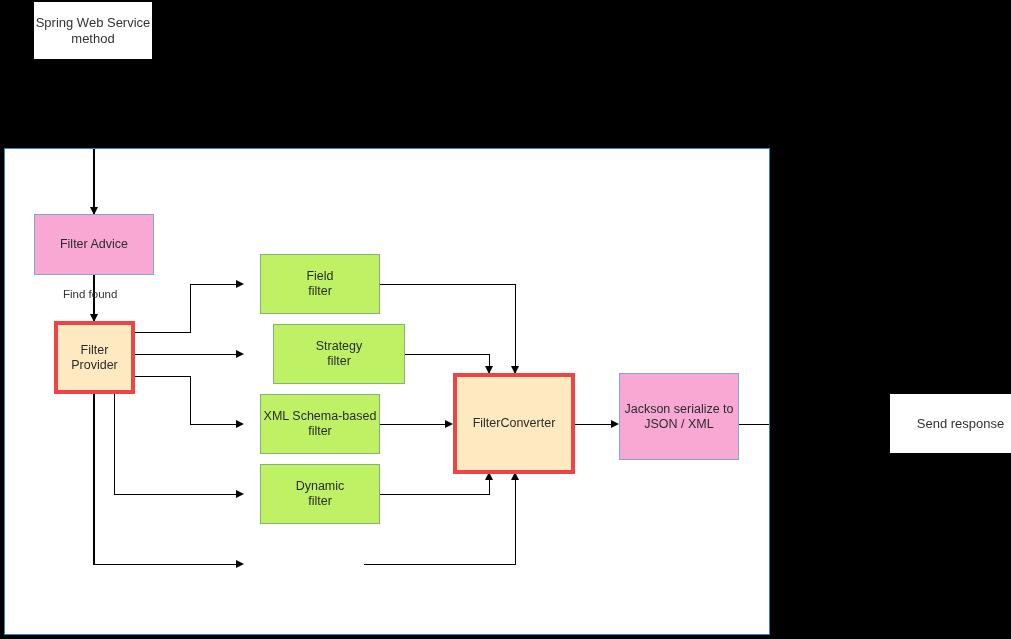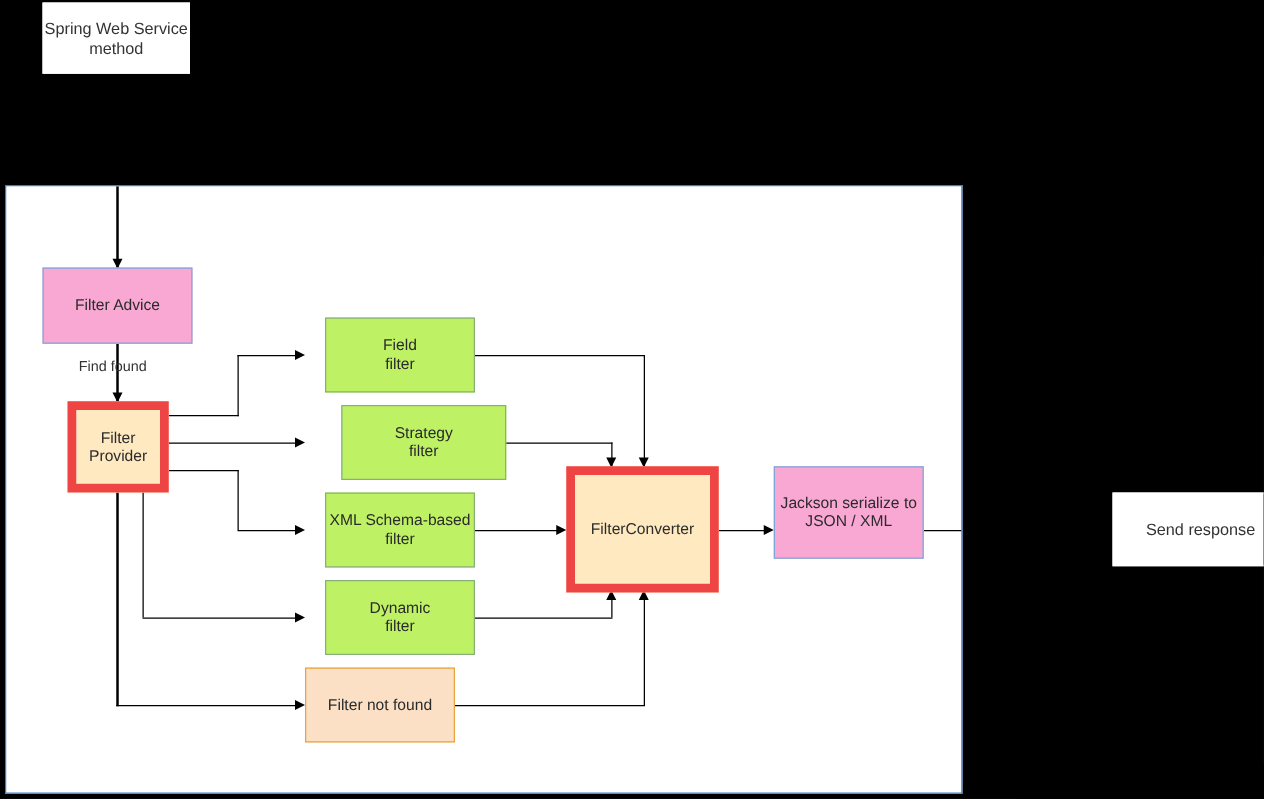--- a/index.html
+++ b/index.html
@@ -43,21 +43,21 @@
     background: #f9a8d4;
     border: 1px solid #7ea6d9;
   }
   .node.green {
     background: #bef264;
     border: 1px solid #86b177;
     margin-left: 16px;
   }
   .node.orange {
     background: #ffe9c0;
-    border: 7px solid #ef4444;
+    border: 4px solid #ef4444;
   }
   .node.peach {
     background: #fbe0c6;
     border: 1px solid #e8a33d;
   }
 
   
   #module {
     position: absolute;
     box-sizing: border-box;
@@ -195,22 +195,21 @@
 
     <div class="node green" style="left:252px; top:175px; width:132px; height:60px;">Strategy
 filter</div>
 
     <div class="node green" style="left:239px; top:245px; width:120px; height:60px;">XML Schema-based
 filter</div>
 
     <div class="node green" style="left:239px; top:315px; width:120px; height:60px;">Dynamic
 filter</div>
 
-    <div class="node peach" style="left:239px; top:385px; width:120px; height:60px;">Filter not found</div>
 
     <div class="node orange" style="left:448px; top:224px; width:122px; height:101px;">FilterConverter</div>
 
-    <div class="node blue" style="left:614px; top:224px; width:120px; height:74px;">Jackson serialize to
+    <div class="node blue" style="left:614px; top:224px; width:120px; height:87px;">Jackson serialize to
 JSON / XML</div>
 
   </div>
 
 </div>
 
 </body></html>

